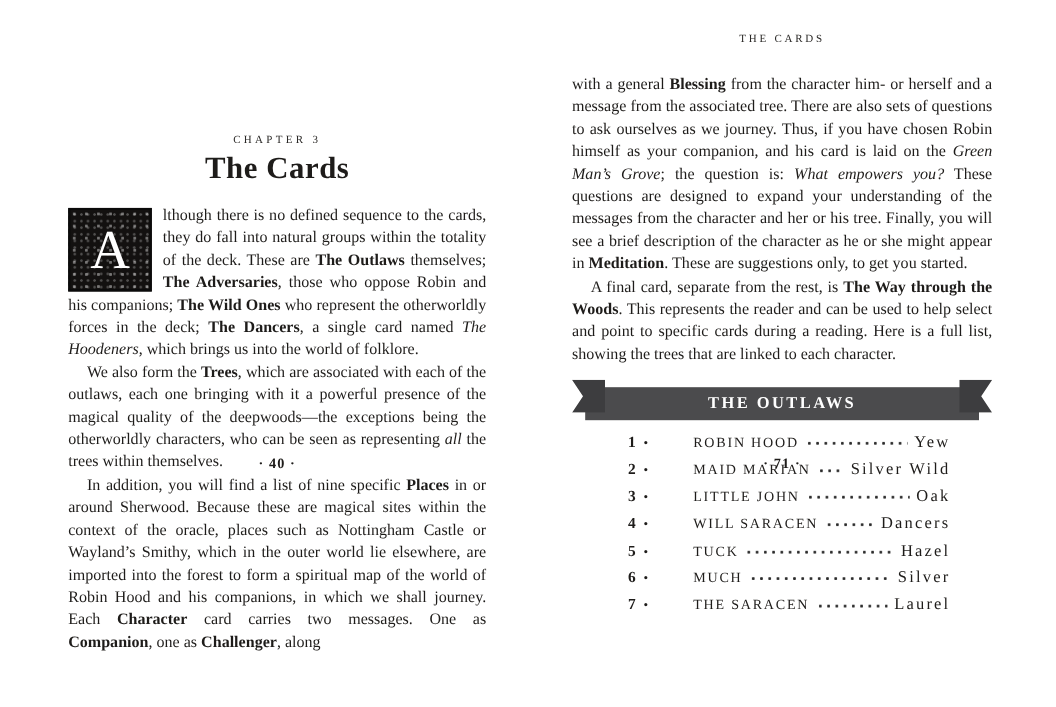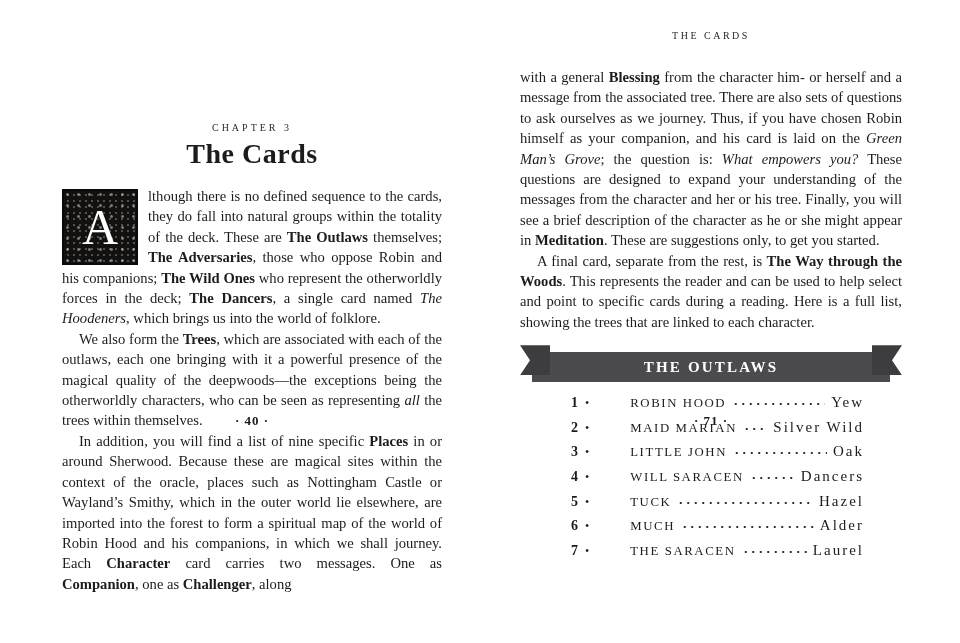--- a/index.html
+++ b/index.html
@@ -186,21 +186,21 @@
       <span class="bullet">•</span>
       <span class="name">TUCK</span>
       <span class="leader"></span>
       <span class="tree">Hazel</span>
     </div>
     <div class="row">
       <span class="num">6</span>
       <span class="bullet">•</span>
       <span class="name">MUCH</span>
       <span class="leader"></span>
-      <span class="tree">Alder</span>
+      <span class="tree">Silver</span>
     </div>
     <div class="row">
       <span class="num">7</span>
       <span class="bullet">•</span>
       <span class="name">THE SARACEN</span>
       <span class="leader"></span>
       <span class="tree">Laurel</span>
     </div>
   </div>
 

